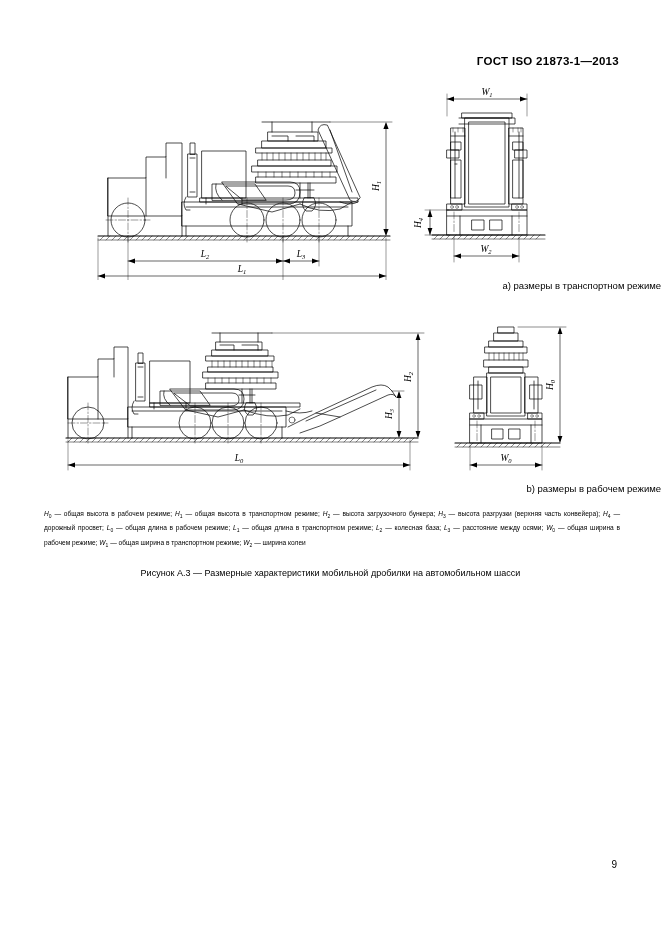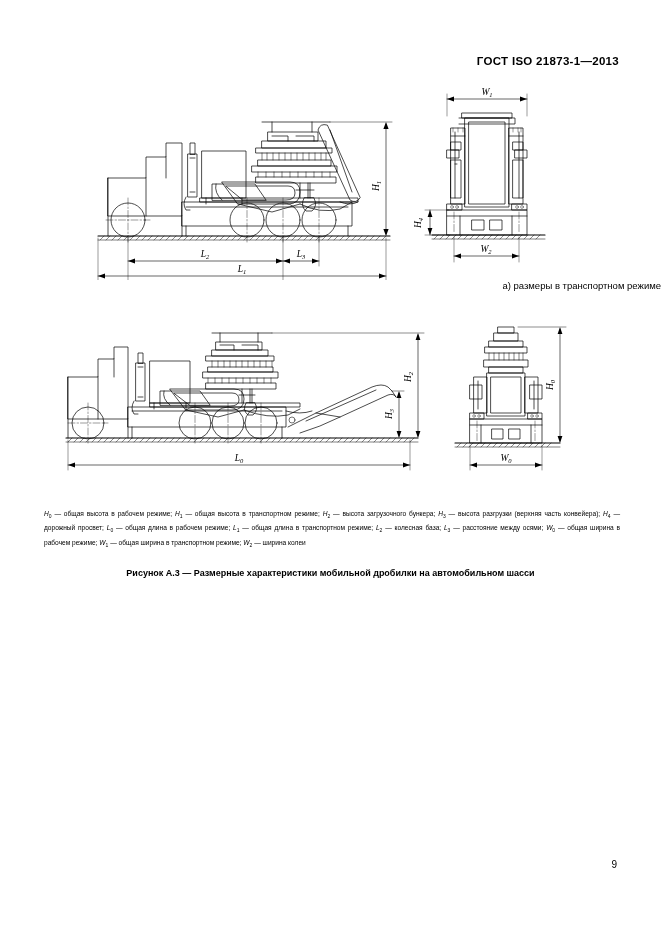--- a/index.html
+++ b/index.html
@@ -31,21 +31,20 @@
     position:absolute;left:44px;top:508px;width:576px;
     font-size:6.6px;line-height:11px;text-align:justify;
   }
   .legend i{font-style:italic;}
   .legend sub{font-size:5px;}
 
   
   .figcaption{
     position:absolute;left:0;right:0;top:568px;text-align:center;
     font-size:9px;
-    font-weight:bold;
   }
 
   
   .pageno{
     position:absolute;right:44px;bottom:65px;
     font-size:10px;
   }
 
   .dimlabel{font-family:"Liberation Serif","DejaVu Serif",serif;font-style:italic;}
 </style>
@@ -642,20 +641,21 @@
 
       <g class="dimlabel" font-size="9.5" fill="#000">
         <text x="411" y="62" text-anchor="middle" transform="rotate(-90 411 62)">H<tspan font-size="6.5" dy="2">2</tspan></text>
         <text x="392" y="99" text-anchor="middle" transform="rotate(-90 392 99)">H<tspan font-size="6.5" dy="2">3</tspan></text>
         <text x="239" y="146" text-anchor="middle">L<tspan font-size="6.5" dy="2">0</tspan></text>
         <text x="553" y="70" text-anchor="middle" transform="rotate(-90 553 70)">H<tspan font-size="6.5" dy="2">0</tspan></text>
         <text x="506" y="146" text-anchor="middle">W<tspan font-size="6.5" dy="2">0</tspan></text>
       </g>
     </svg>
 
+    <div class="subcaption" style="top:168px;">b)  размеры в рабочем режиме</div>
   </div>
 
   <div class="legend">
     <span><i>H</i><sub>0</sub> — общая высота в рабочем режиме; <i>H</i><sub>1</sub> — общая высота в транспортном режиме; <i>H</i><sub>2</sub> — высота загрузочного бункера; <i>H</i><sub>3</sub> — высота разгрузки (верхняя часть конвейера); <i>H</i><sub>4</sub> — дорожный просвет; <i>L</i><sub>0</sub> — общая длина в рабочем режиме; <i>L</i><sub>1</sub> — общая длина в транспортном режиме; <i>L</i><sub>2</sub> — колесная база; <i>L</i><sub>3</sub> — расстояние между осями; <i>W</i><sub>0</sub> — общая ширина в рабочем режиме; <i>W</i><sub>1</sub> — общая ширина в транспортном режиме; <i>W</i><sub>2</sub> — ширина колеи</span>
   </div>
 
   <div class="figcaption">Рисунок  А.3 — Размерные характеристики мобильной дробилки на автомобильном шасси</div>
 
   <div class="pageno">9</div>
 

